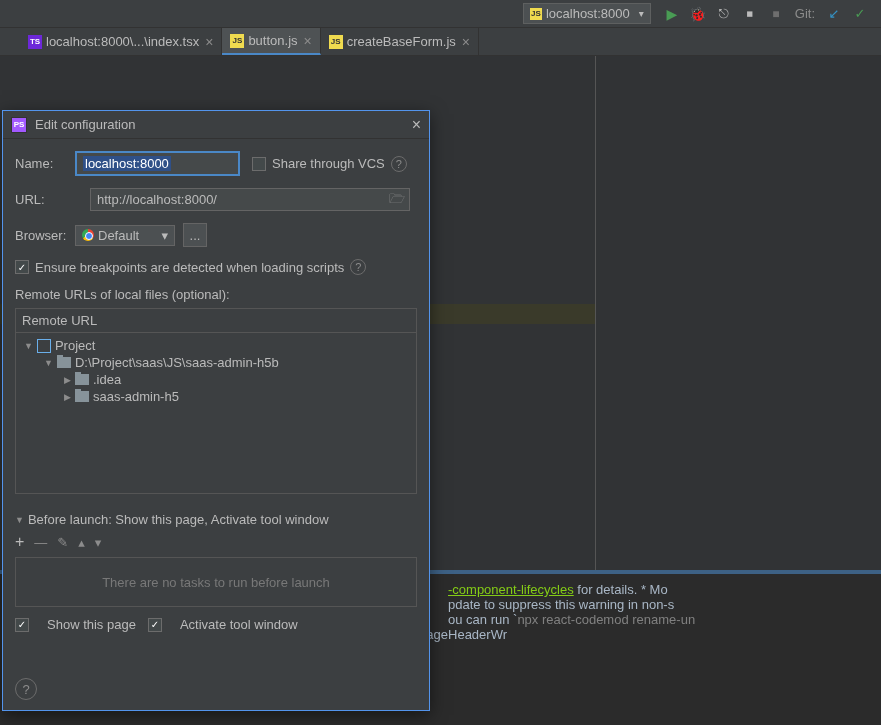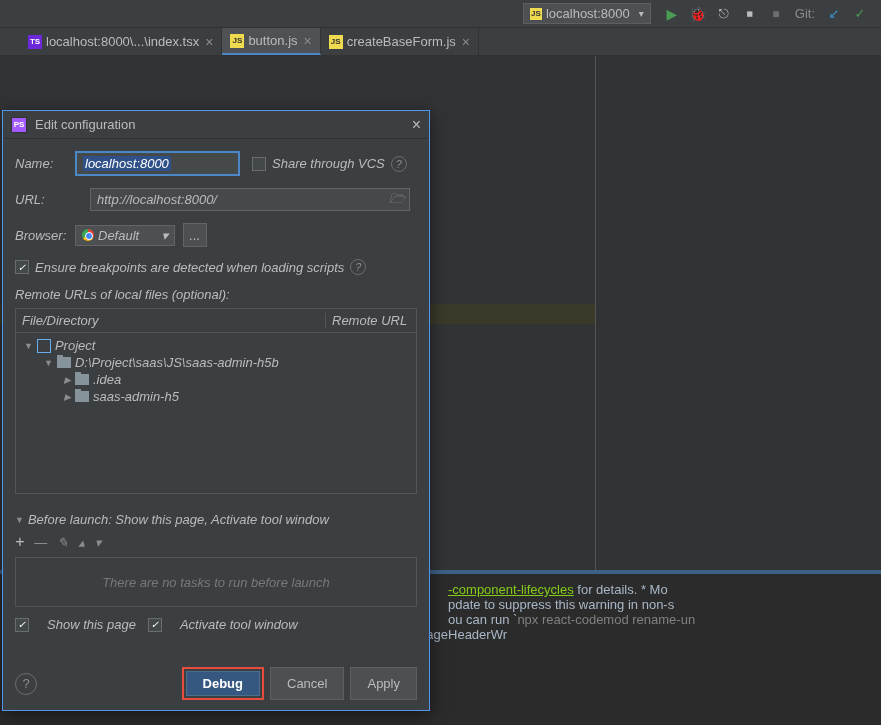--- a/index.html
+++ b/index.html
@@ -178,21 +178,20 @@
       margin-right: 8px;
     }
     .dialog-close {
       margin-left: auto;
       cursor: pointer;
       color: #bbbbbb;
       font-size: 16px;
     }
     .dialog-body {
       padding: 12px;
-      font-style: italic;
     }
     .form-row {
       display: flex;
       align-items: center;
       margin-bottom: 12px;
     }
     .form-label {
       width: 60px;
       color: #bbbbbb;
     }
@@ -507,21 +506,20 @@
       <span class="ellipsis-btn">...</span>
     </div>
     <div class="form-row">
       <span class="checkbox">✓</span>
       <span>Ensure breakpoints are detected when loading scripts</span>
       <span class="help-icon">?</span>
     </div>
     <div class="section-label">Remote URLs of local files (optional):</div>
     <div class="tree-panel">
       <div class="tree-header">
-        <div class="tree-header-col1">File/Directory</div>
         <div class="tree-header-col2">Remote URL</div>
       </div>
       <div class="tree-body">
         <div class="tree-row tree-indent-1">
           <span class="tree-arrow">▼</span>
           <span class="project-icon"></span>
           <span>Project</span>
         </div>
         <div class="tree-row tree-indent-2">
           <span class="tree-arrow">▼</span>
@@ -558,21 +556,14 @@
       <div class="bottom-row">
         <span class="checkbox">✓</span>
         <span>Show this page</span>
         <span class="checkbox">✓</span>
         <span>Activate tool window</span>
       </div>
     </div>
   </div>
   <div class="dialog-footer">
     <span class="footer-help">?</span>
-    <div class="footer-buttons">
-      <span class="debug-highlight">
-        <button class="btn primary">Debug</button>
-      </span>
-      <button class="btn">Cancel</button>
-      <button class="btn">Apply</button>
-    </div>
   </div>
 </div>
 
 </body></html>

